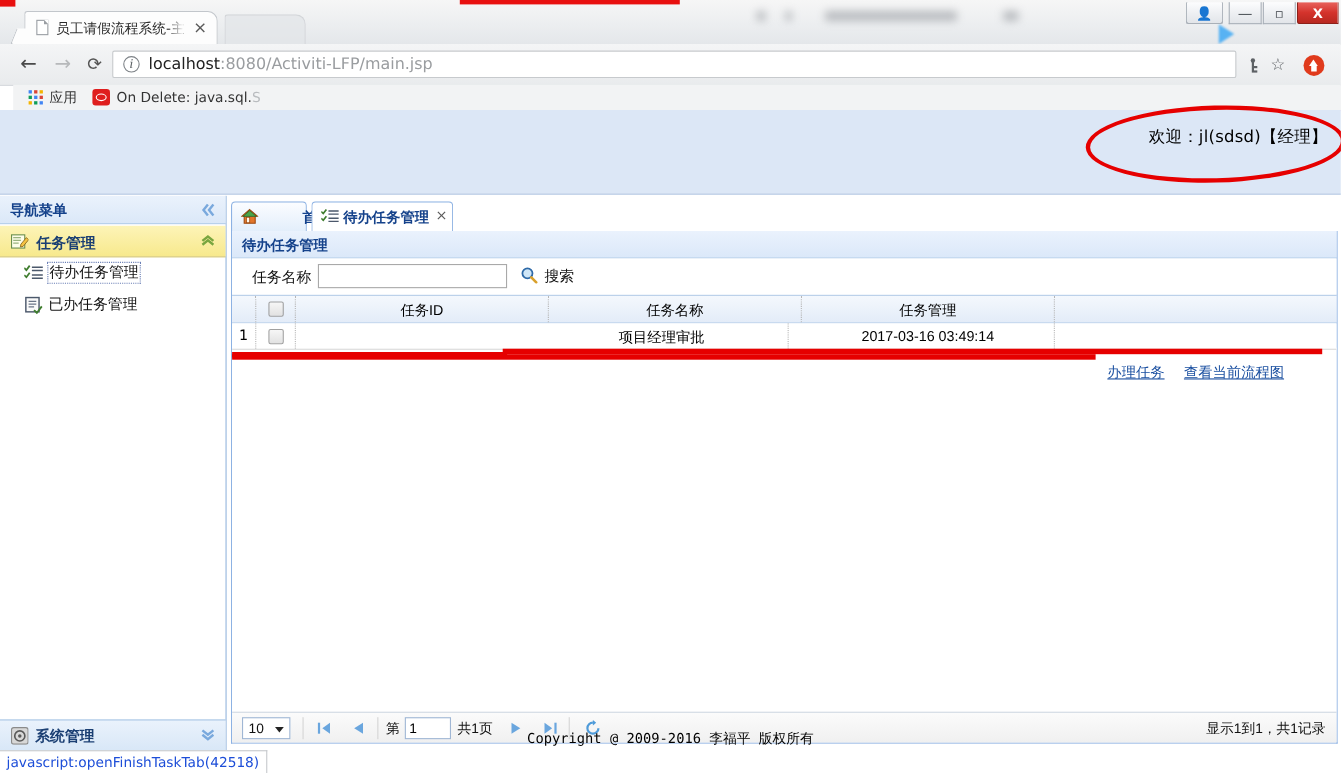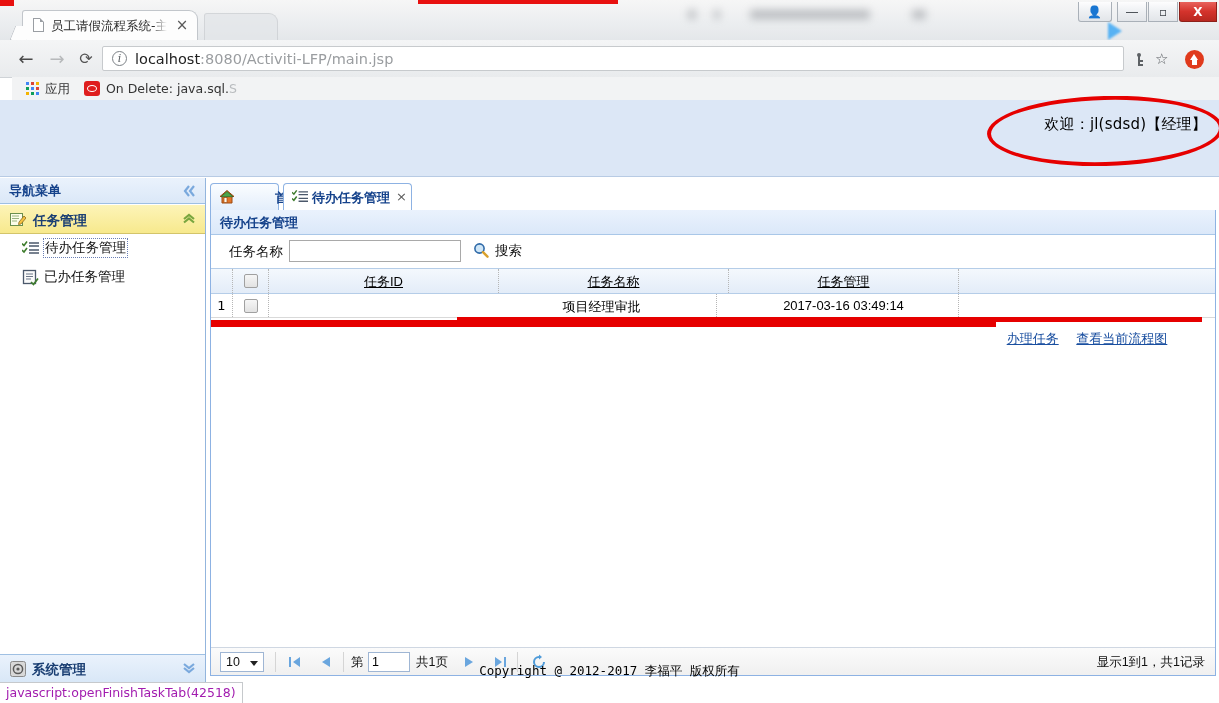--- a/index.html
+++ b/index.html
@@ -226,21 +226,21 @@
   
   .grid{position:absolute;left:0;top:58px;width:1004px;}
   .grid-head{
     height:24px;background:linear-gradient(to bottom,#f4f8fd,#e3ecf8);
     border-top:1px solid #b5cde8;border-bottom:1px solid #b5cde8;position:relative;
   }
   .grid-row{height:23px;position:relative;background:#fff;border-bottom:1px solid #d9d9d9;}
   .gcell{position:absolute;top:0;height:100%;box-sizing:border-box;border-right:1px dotted #b6b6b6;}
   .gcell.last{border-right:none;margin-top:32px;}
   .gcell-txt{position:absolute;left:0;right:0;text-align:center;font-size:13px;color:#000;white-space:nowrap;}
-  .grid-head .gcell-txt{top:4px;text-decoration:underline;}
+  .grid-head .gcell-txt{top:4px;}
   .grid-row .gcell-txt{top:4px;}
   .gcell-num{position:absolute;left:0;right:0;text-align:center;top:4px;font-size:13px;color:#000;
     font-family:"DejaVu Sans",sans-serif;}
   .gchk{
     position:absolute;left:50%;margin-left:-7px;top:5px;width:14px;height:14px;
     background:linear-gradient(to bottom,#f6f6f6,#e2e2e2);border:1px solid #a0a0a0;box-sizing:border-box;
     border-radius:2px;
   }
   .glink{color:#1a4fa0;text-decoration:underline;font-size:13px;cursor:pointer;}
   .ops{position:absolute;left:0;right:0;top:4px;text-align:center;}
@@ -274,21 +274,21 @@
   }
   .footer span{font-size:12.5px;color:#000;font-family:"DejaVu Sans Mono","Liberation Mono",monospace;}
 
   
   .statusbar{
     position:absolute;left:0;bottom:0;width:1219px;height:20px;pointer-events:none;
   }
   .status-bubble{
     position:absolute;left:0;bottom:0;height:20px;padding:0 6px;
     background:#fff;border:1px solid #c6c9cc;border-left:none;border-bottom:none;
-    font-size:12.5px;line-height:19px;color:#a21caf;white-space:nowrap;
+    font-size:12.5px;line-height:19px;color:#1d4ed8;white-space:nowrap;
     font-family:"DejaVu Sans","Liberation Sans",sans-serif;
   }
 
   
   .annot{position:absolute;pointer-events:none;}
   .annot-ellipse{
     left:987px;top:96px;width:228px;height:62px;
     border:4px solid #e60000;border-radius:50%;
     transform:rotate(-1.5deg);
   }
@@ -572,21 +572,21 @@
               <path d="M13 8 A5 5 0 1 1 8 3" fill="none" stroke="#4f9bd9" stroke-width="2"></path>
               <path d="M8 0.5 L8 5.5 L11 3 Z" fill="#4f9bd9"></path>
             </svg>
         </div>
         <div class="pg-info">显示1到1，共1记录</div>
       </div>
     </div>
   </div>
 
   <div class="footer">
-    <span>Copyright @ 2012-2017 李福平 版权所有</span>
+    <span>Copyright @ 2009-2016 李福平 版权所有</span>
   </div>
 </div>
 
 <div class="statusbar">
   <div class="status-bubble">javascript:openFinishTaskTab(42518)</div>
 </div>
 
 <div class="annot annot-ellipse"></div>
 <div class="annot annot-line1"></div>
 <div class="annot annot-line2"></div>

